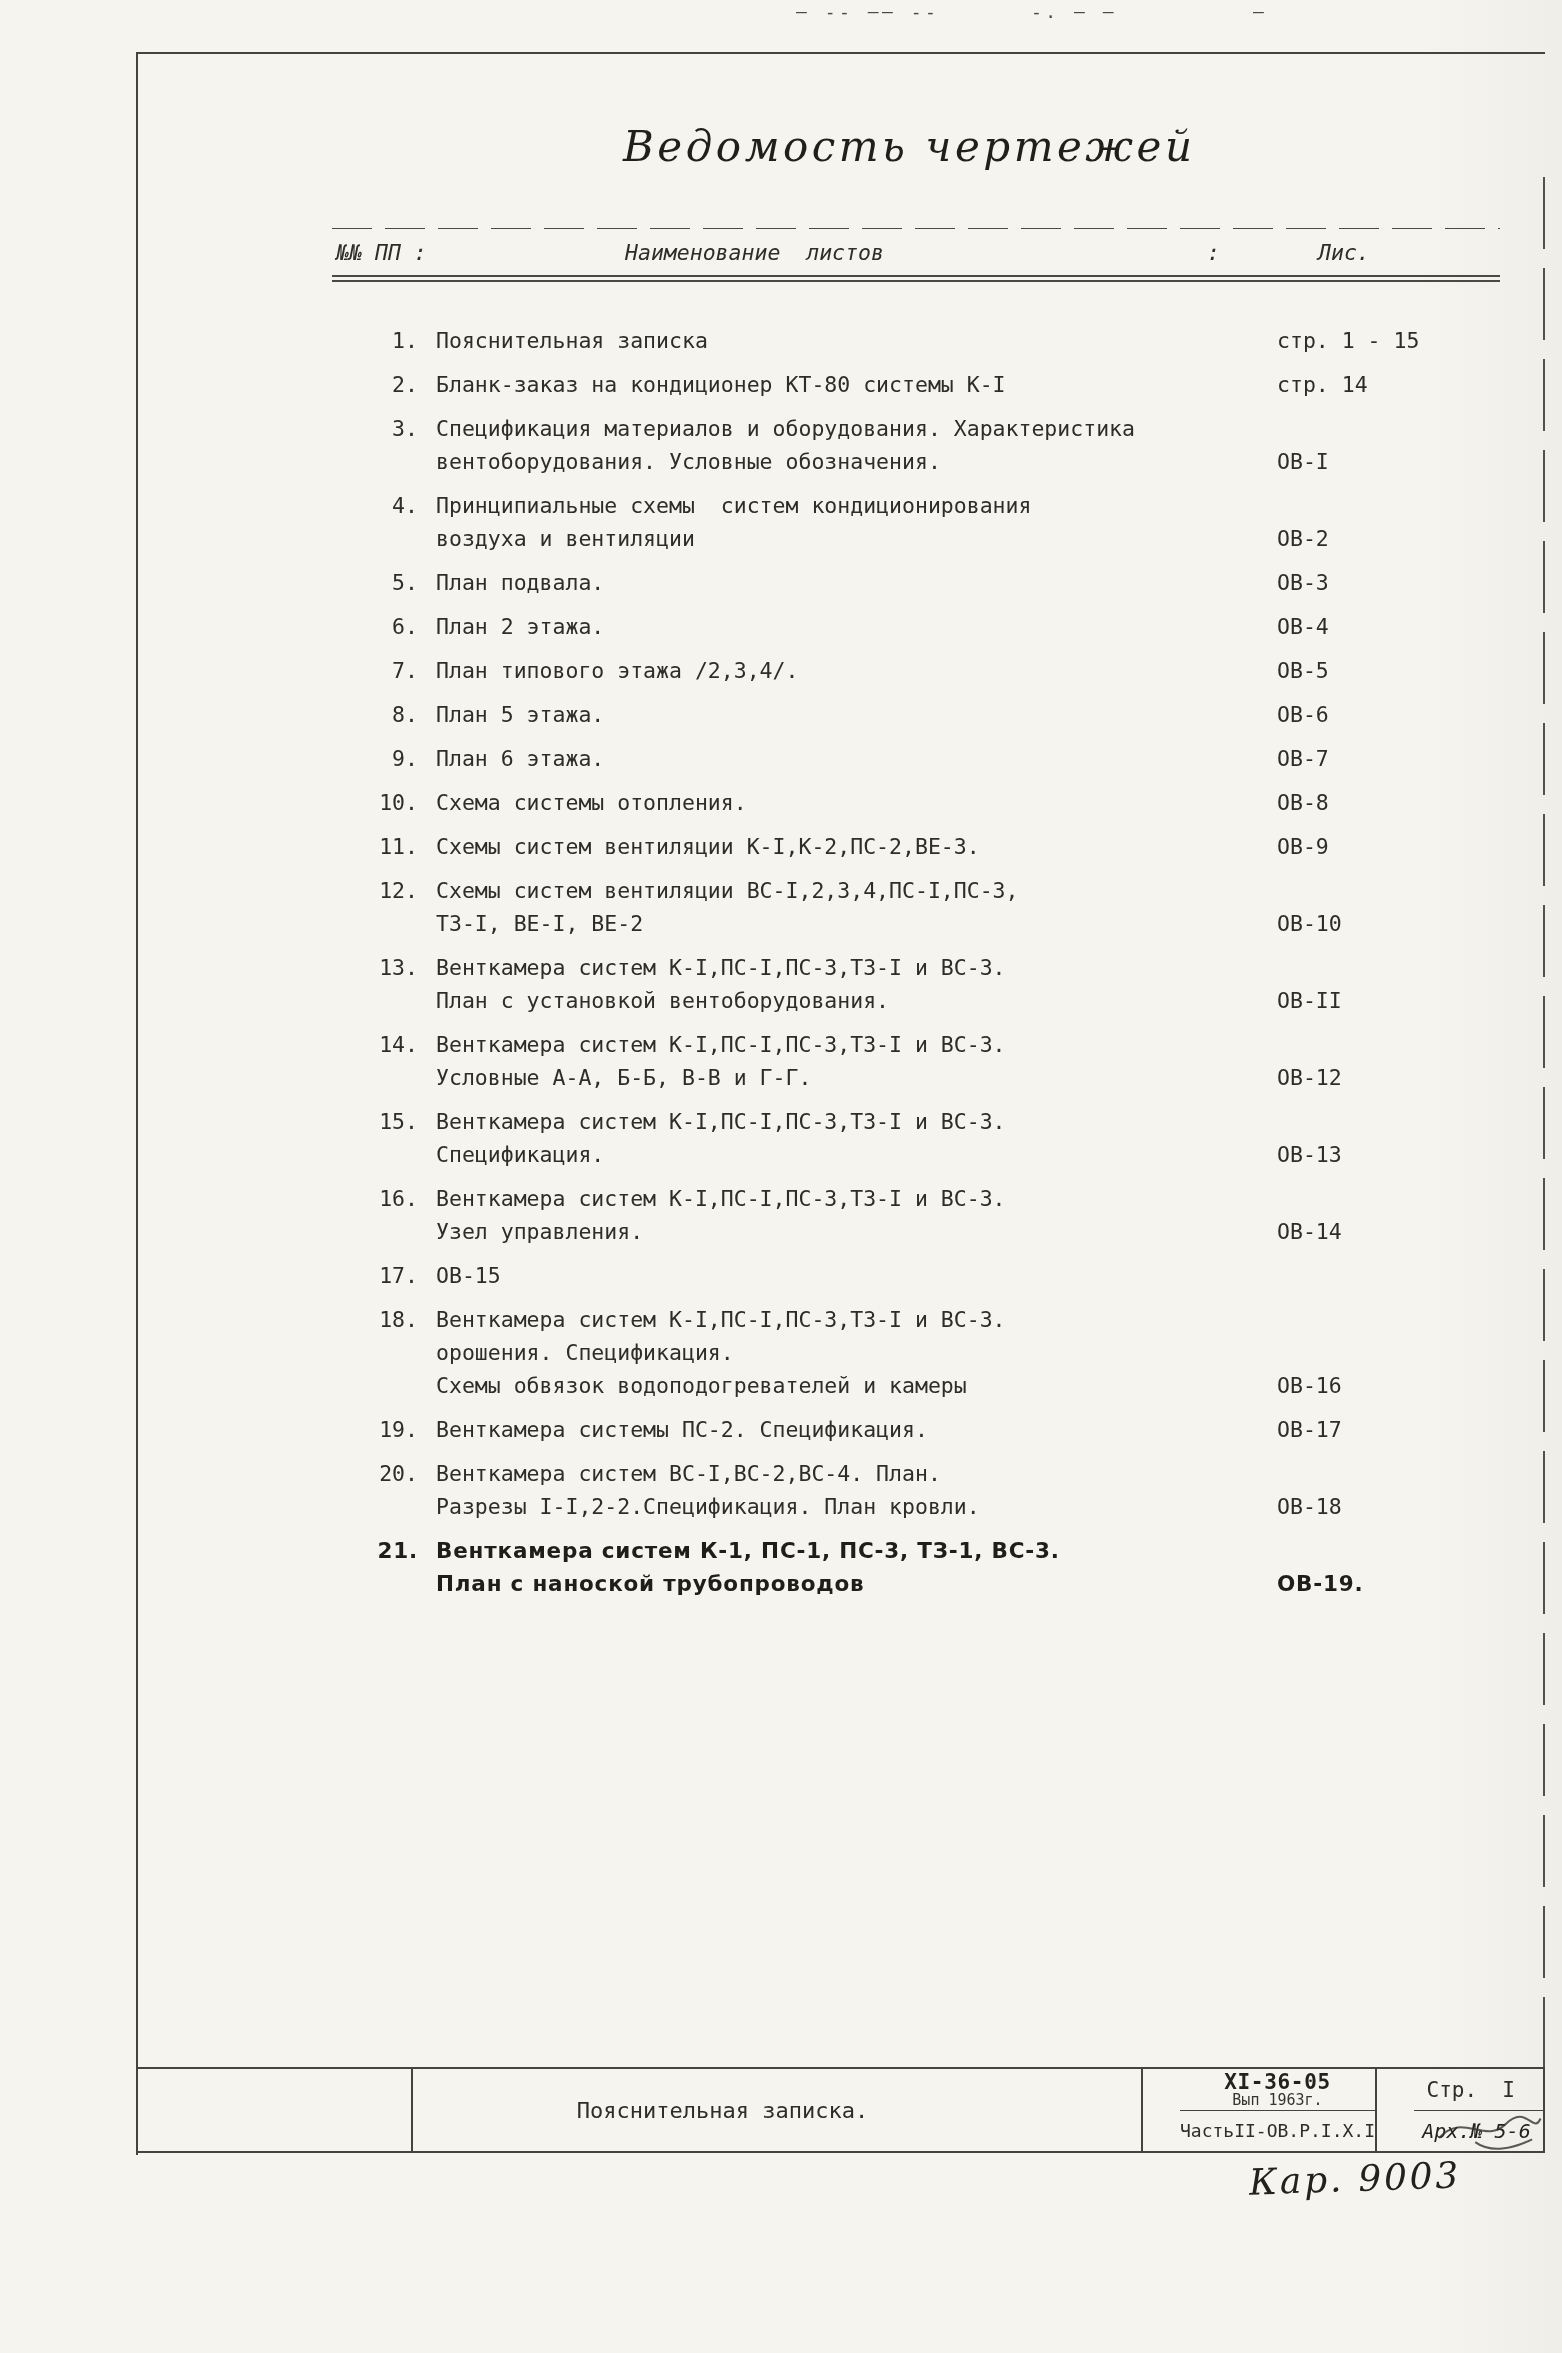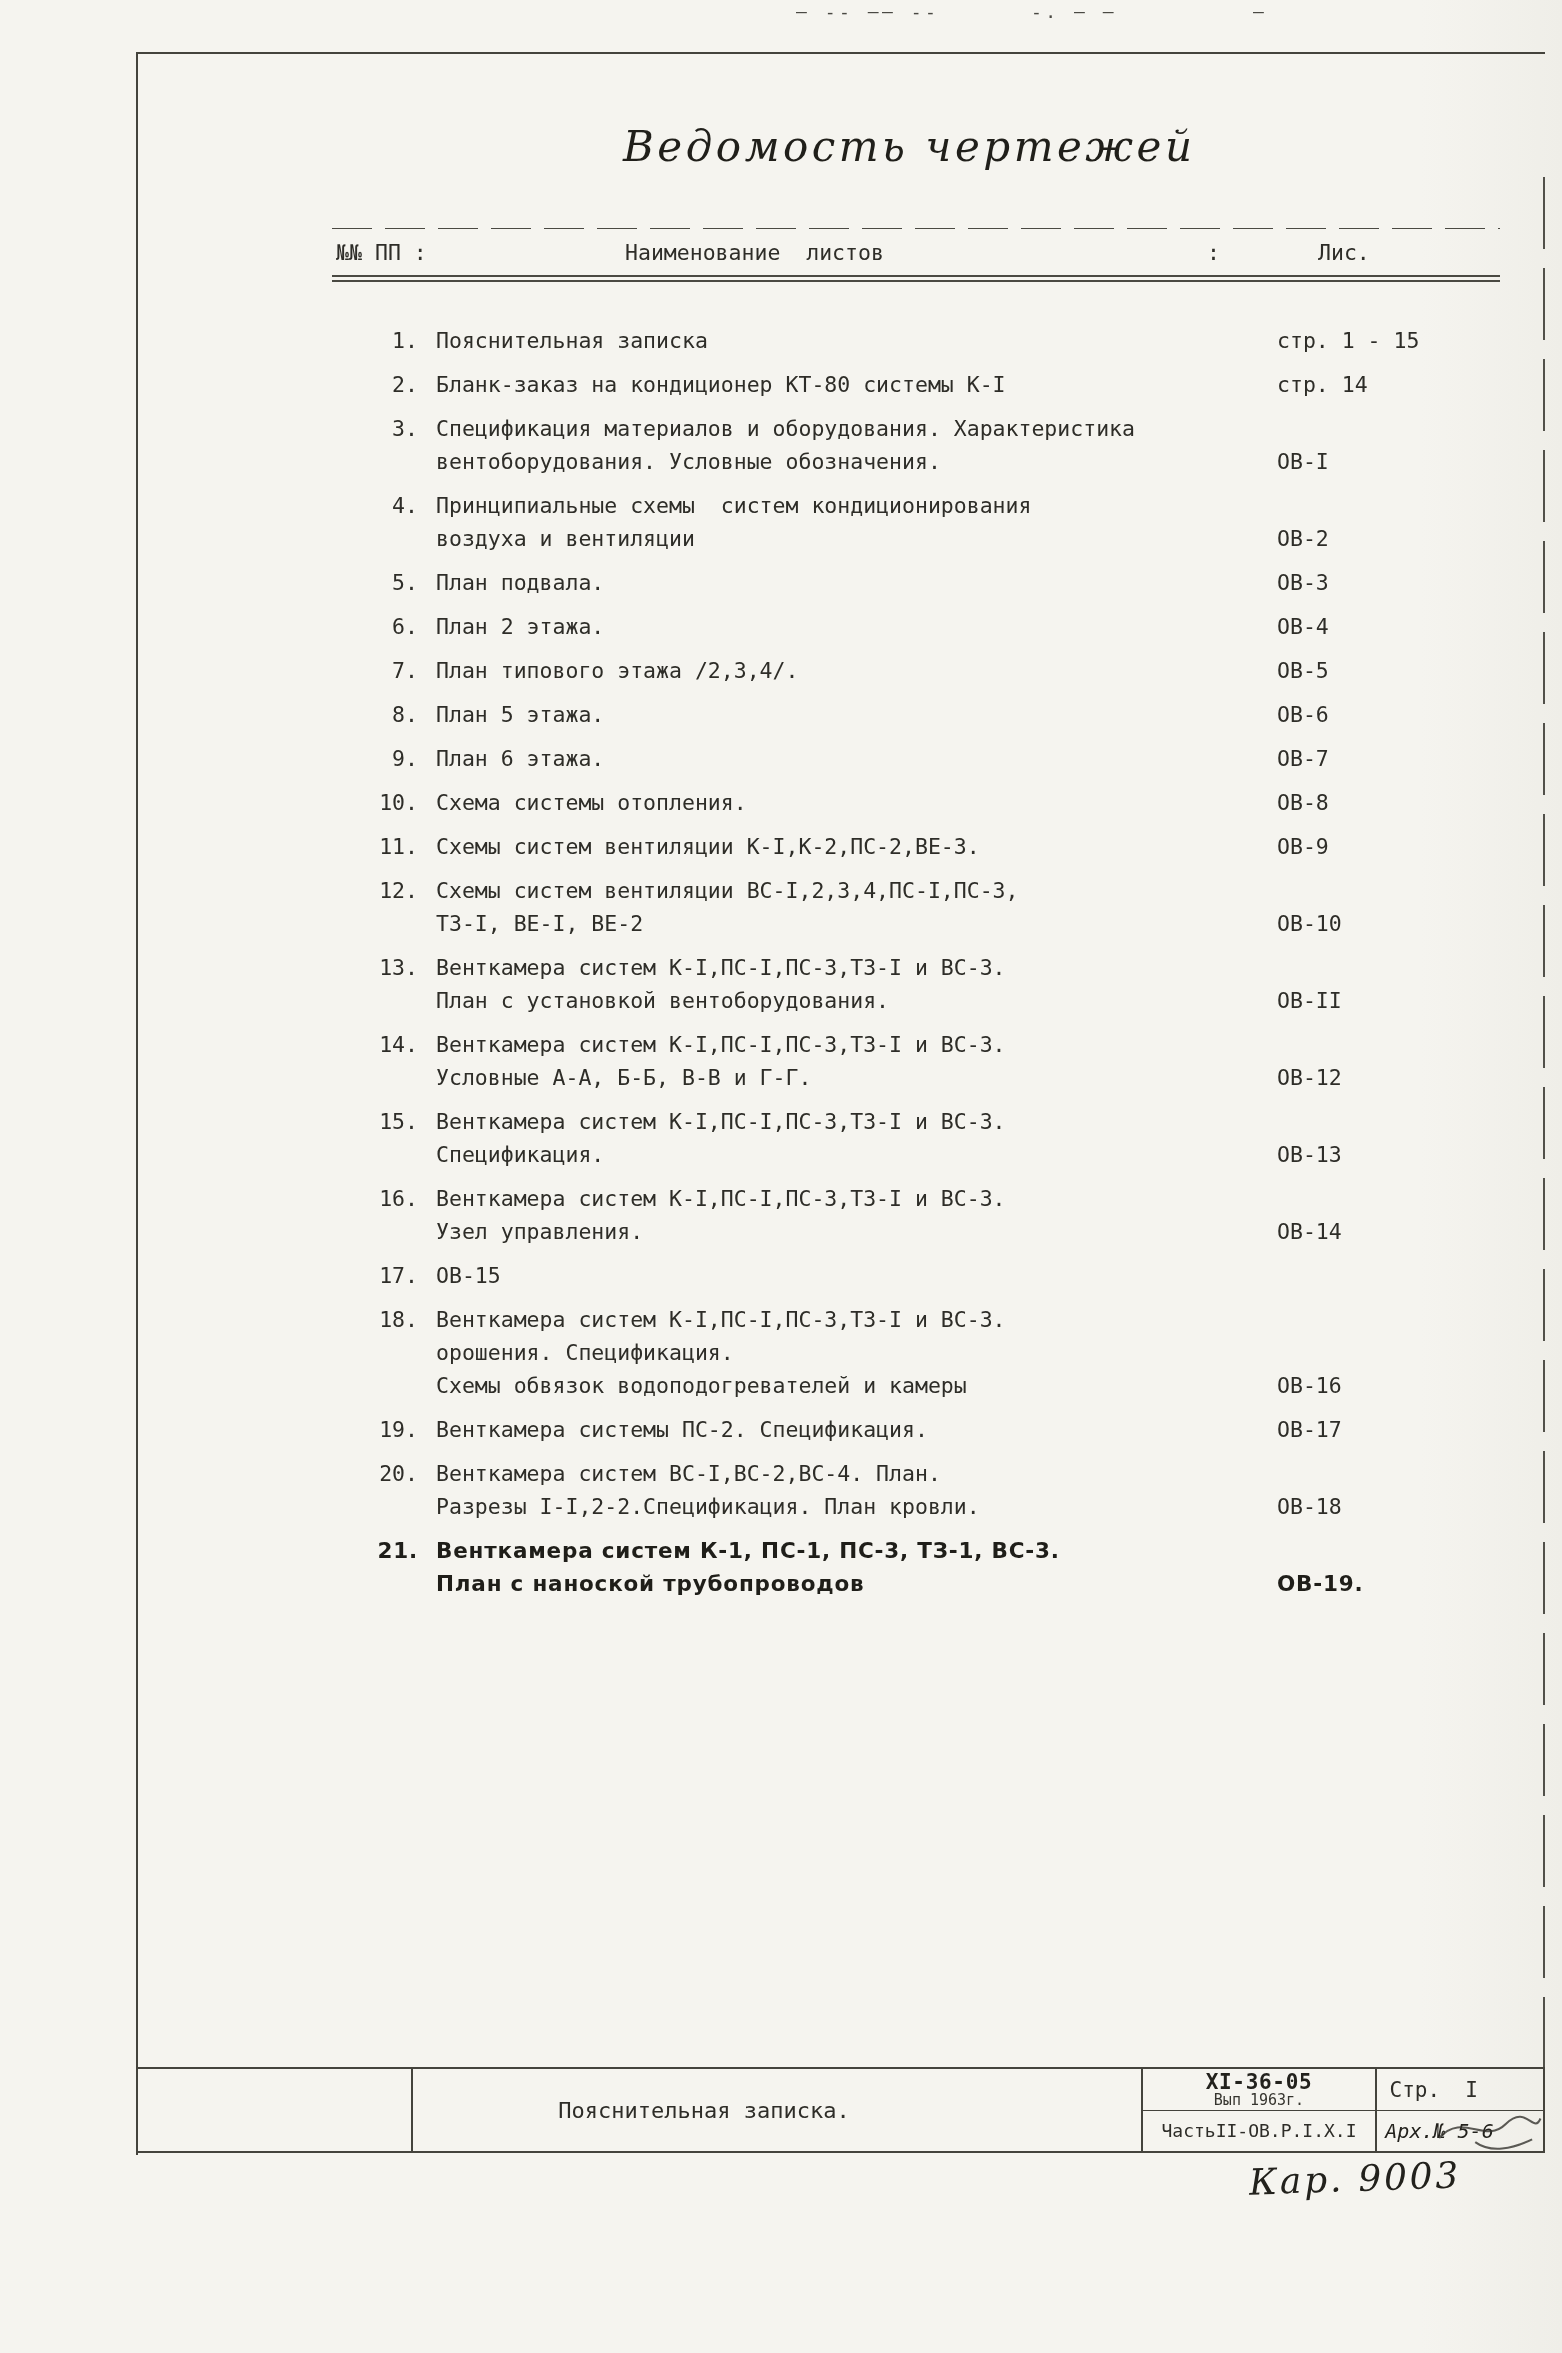--- a/index.html
+++ b/index.html
@@ -27,41 +27,41 @@
     font-family:"DejaVu Serif","Liberation Serif",serif; font-style:italic; font-weight:normal;
     font-size:42px; letter-spacing:3.5px; color:#201f1a; white-space:pre;
   }
 
   
   .thead { position:absolute; left:332px; top:228px; width:1168px; }
   .rule  { height:1.4px; background:#4a4942; }
   .rule.dashed { background:repeating-linear-gradient(90deg,#4a4942 0 40px, rgba(0,0,0,0) 40px 53px); }
   .rule.gap { margin-top:3.5px; }
   .head-row { position:relative; height:46px; font-size:21.5px; }
-  .head-row span { position:absolute; top:11px; white-space:pre; }
+  .head-row span { position:absolute; top:11px; white-space:pre;font-style:italic; }
   .h-num   { left:4.2px; }
   .h-name  { left:293px; }
   .h-sep   { left:875px; }
   .h-sheet { left:986px; }
 
   
   .rows { position:absolute; left:339px; top:324px; width:1149px; font-size:21.5px; line-height:33px; }
   .row { display:grid; grid-template-columns:97px 841px 1fr; margin-bottom:11px; }
   .row-num   { text-align:right; padding-right:18px; }
   .row-line  { white-space:pre; }
   .row-sheet { align-self:end; white-space:pre; }
   .row.hand  { font-family:"DejaVu Sans","Liberation Sans",sans-serif; font-weight:700;
                letter-spacing:0.8px; color:#1f1e19; }
 
   
   .title-block {
     position:absolute; left:136px; top:2067px; width:1409px; height:86px;
     border:2.1px solid #44433c; display:grid; grid-template-columns:246px 757px 234px 1fr;
   }
-  .tb-cell { border-left:2.1px solid #44433c; position:relative; }
+  .tb-cell { border-left:2.1px solid #44433c; position:relative;padding-left:37px; }
   .tb-cell:first-child { border-left:none; }
   .tb-2 { display:flex; align-items:center; justify-content:center; font-size:22px;margin-left:27px; }
   .tb-2 span { transform:translateX(-73px); white-space:pre; }
   .tb-top { height:42px; border-bottom:1.4px solid #44433c; }
   .tb-3 .tb-top { display:flex; flex-direction:column; align-items:center; justify-content:center; }
   .code     { font-size:21px; font-weight:700; letter-spacing:0.7px; color:#23221d; }
   .code-sub { font-size:15px; margin-top:-2.1px; color:#35342e; }
   .tb-3 .tb-bottom { display:flex; align-items:center; justify-content:center; font-size:18px; height:39px; white-space:pre; }
   .tb-4 .tb-top.pg { font-size:21px; display:flex; align-items:center; padding-left:12.5px; white-space:pre; }
   .tb-4 .tb-bottom.arch { position:relative; display:flex; align-items:center; padding-left:8.3px;

